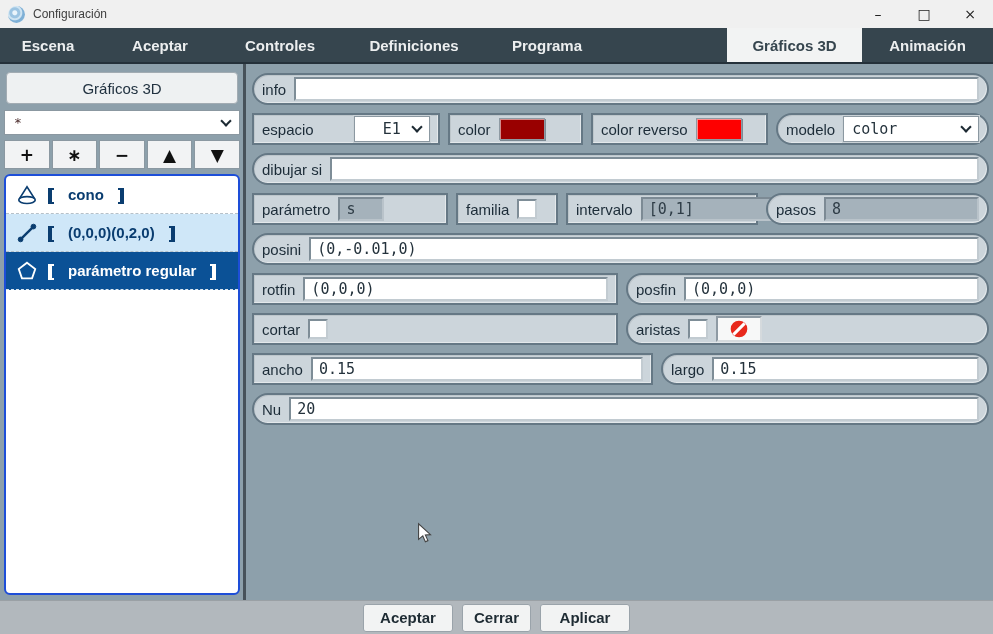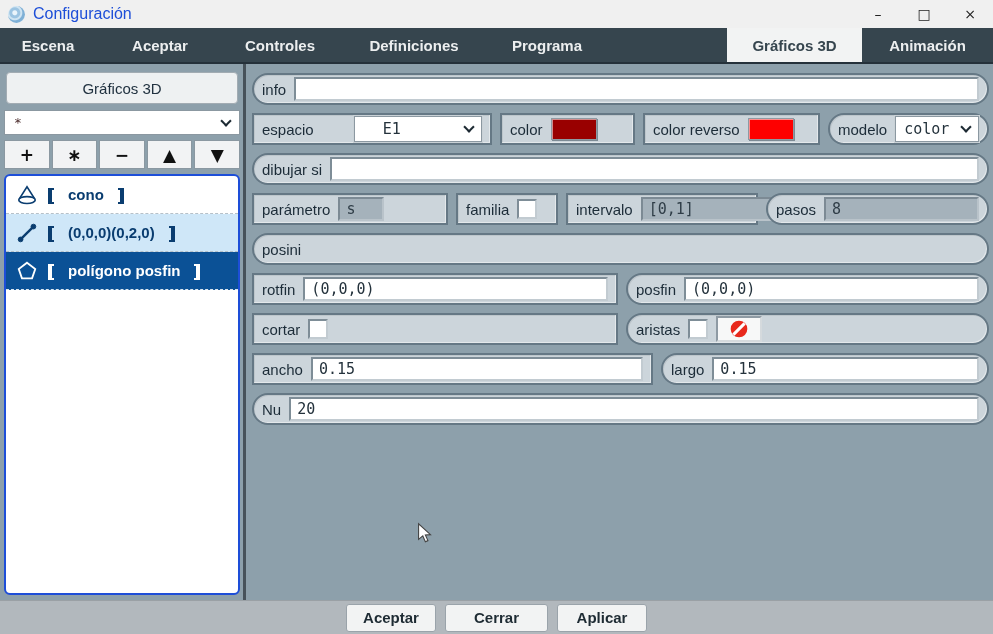--- a/index.html
+++ b/index.html
@@ -4,21 +4,21 @@
 <style>
   * { margin:0; padding:0; box-sizing:border-box; }
   html,body { width:993px; height:634px; font-family:"Liberation Sans", sans-serif; }
   #frame { position:relative; width:993px; height:634px; overflow:hidden; background:#8da0ab; }
 
   
   .titlebar { position:absolute; left:0; top:0; width:993px; height:28px; background:#f0f0f0;
               display:flex; align-items:center; }
   .app-icon { width:17px; height:17px; border-radius:50%; margin:0 8px 0 8px;
               background:radial-gradient(circle at 40% 40%, #eaf4fb 0 2px, #9cc4e2 3px 5px, #cfe4f2 6px 7px, #7fb0d6 8px 10px, #b8d6ea 11px); }
-  .win-title { font-size:16px; color:#1d4ed8; }
+  .win-title { font-size:12px; color:#404040; }
   .win-controls { margin-left:auto; display:flex; align-items:center; height:100%; }
   .win-btn { width:46px; height:100%; display:flex; align-items:center; justify-content:center;
              font-size:14px; color:#222; font-family:"DejaVu Sans", sans-serif; }
 
   
   .tabbar { position:absolute; left:0; top:28px; width:993px; height:34px; background:#36454e; display:flex; }
   .tab { height:100%; display:flex; align-items:center; justify-content:center;
          color:#eceeef; font-size:15px; font-weight:bold; }
   .tab.active { background:#f2f3f3; color:#36454e; }
   .tab-spacer { flex:1; }
@@ -68,21 +68,21 @@
           transform:rotate(45deg); margin-top:-4px; flex:0 0 8px; }
   .swatch { width:46px; height:22px; border:1px solid #8e9aa3; box-shadow: inset 1px 1px 0 rgba(255,255,255,.55), 1px 1px 0 #7c8a94; }
   .checkbox { width:20px; height:20px; background:#ffffff; border:2px solid;
               border-color:#7e8d97 #c2cbd1 #c2cbd1 #7e8d97; }
   .icon-btn { width:46px; height:26px; background:#f7f8f8; border:2px solid;
               border-color:#8e9aa3 #d5dadd #d5dadd #8e9aa3;
               display:flex; align-items:center; justify-content:center; }
   .icon-btn svg { width:20px; height:20px; }
 
   
-  .w-espacio { width:240px;gap:40px; } .w-color { width:135px; } .w-reverso { width:177px; }
+  .w-espacio { width:188px;gap:40px; } .w-color { width:135px; } .w-reverso { width:177px; }
   .w-familia { width:102px; } .w-param { width:196px; } .w-interv { width:192px; }
   .w-half { width:366px; } .w-ancho { width:401px; }
   .in-param { width:46px; } .in-interv { width:142px; }
   .sel-espacio { width:140px;padding-left:28px; } .sel-modelo { flex:1; }
 
   
   .footer { position:absolute; left:0; top:600px; width:993px; height:34px; background:#b2b8bd;
             border-top:1px solid #9aa0a5; display:flex; align-items:center; justify-content:center; gap:9px; }
   .f-btn { width:90px; height:28px; background:#f2f3f3; border:1px solid #9aa3aa; border-radius:3px;
            font-size:15px; font-weight:bold; color:#1e2b33; display:flex; align-items:center; justify-content:center; }
@@ -154,21 +154,21 @@
             <span>(0,0,0)(0,2,0)</span>
             <span class="br br-close"></span>
         </div>
         <div class="list-item sel1">
           <span class="li-icon">
             <svg viewBox="0 0 24 24" fill="none" stroke="currentColor" stroke-width="2">
               <polygon points="12,3 21,9.8 17.5,20 6.5,20 3,9.8"></polygon>
             </svg>
           </span>
           <span class="br br-open"></span>
-            <span>polígono posfin</span>
+            <span>parámetro regular</span>
             <span class="br br-close"></span>
         </div>
       </div>
     </div>
 
     <div class="row" style="top:9px">
       <div class="panel grow">
         <span class="lbl">info</span>
         <input class="tinput" type="text" value="" style="">
       </div>
@@ -221,20 +221,21 @@
       </div>
       <div class="panel grow">
         <span class="lbl">pasos</span>
         <input class="tinput dis" type="text" disabled="" value="8" style="">
       </div>
     </div>
 
     <div class="row" style="top:169px">
       <div class="panel grow">
         <span class="lbl">posini</span>
+        <input class="tinput" type="text" value="(0,-0.01,0)" style="">
       </div>
     </div>
 
     <div class="row" style="top:209px">
       <div class="panel w-half">
         <span class="lbl">rotfin</span>
         <input class="tinput" type="text" value="(0,0,0)" style="">
       </div>
       <div class="panel grow">
         <span class="lbl">posfin</span>
@@ -276,21 +277,21 @@
       <div class="panel grow">
         <span class="lbl">Nu</span>
         <input class="tinput" type="text" value="20" style="">
       </div>
     </div>
 
   </div>
 
   <div class="footer">
     <div class="f-btn">Aceptar</div>
-    <div class="f-btn" style="width:103px">Cerrar</div>
+    <div class="f-btn" style="width:69px">Cerrar</div>
     <div class="f-btn">Aplicar</div>
   </div>
 
   <div class="cursor">
     <svg viewBox="0 0 24 24" width="22" height="22">
       <path d="M5 2 L5 19 L9.6 15.2 L12.4 21.6 L15.2 20.3 L12.4 14.1 L18 13.8 Z" fill="#ffffff" stroke="#444444" stroke-width="1.2"></path>
     </svg>
   </div>
 
 </div>

